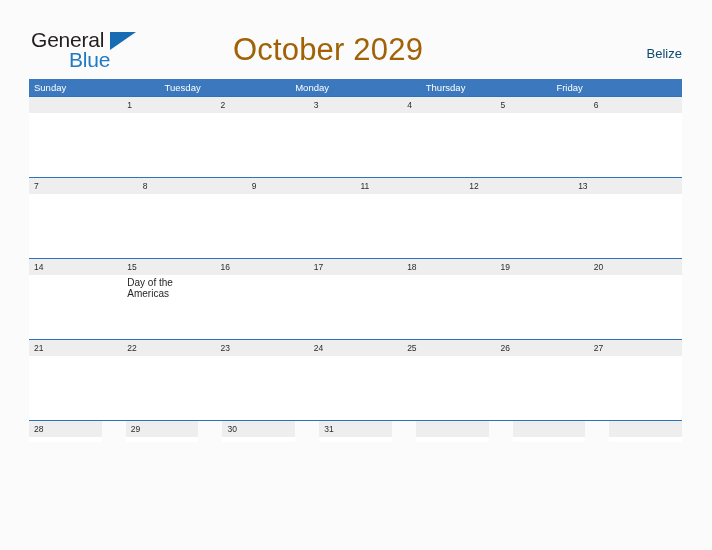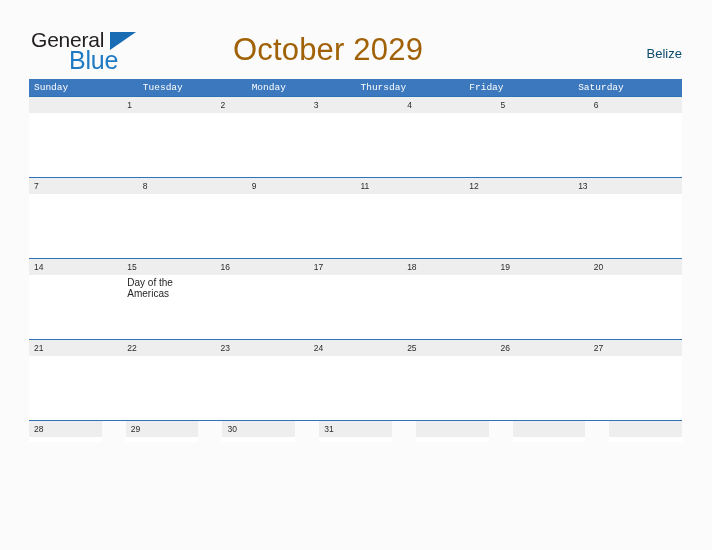--- a/index.html
+++ b/index.html
@@ -50,21 +50,21 @@
     top: 3px;
     width: 0;
     height: 0;
     border-left: 26px solid #176cb4;
     border-bottom: 18px solid transparent;
   }
   .logo-blue {
     position: absolute;
     left: 38px;
     top: 20px;
-    font-size: 25px;
+    font-size: 21px;
     color: #1f7ac4;
     letter-spacing: -0.2px;
     line-height: 22px;
   }
   .month-title {
     position: absolute;
     left: 0;
     top: 32px;
     width: 656px;
     text-align: center;
@@ -95,21 +95,20 @@
     height: 17px;
   }
   .weekday {
     flex: 1 1 0;
     color: #ffffff;
     font-size: 9.5px;
     line-height: 17px;
     padding-left: 5px;
     box-sizing: border-box;
     white-space: nowrap;
-    font-family: Liberation Mono, monospace;
   }
   .week {
     display: flex;
     width: 100%;
     border-top: 1.5px solid #2e72b8;
     box-sizing: border-box;
   }
   .week.w1 { height: 81px; }
   .week.w2 { height: 81px; }
   .week.w3 { height: 81px; }
@@ -158,21 +157,20 @@
   </div>
 
   <div class="calendar">
 
     <div class="weekdays">
       <div class="weekday">Sunday</div>
       <div class="weekday">Tuesday</div>
       <div class="weekday">Monday</div>
       <div class="weekday">Thursday</div>
       <div class="weekday">Friday</div>
-      <div class="weekday">Saturday</div>
     </div>
 
     <div class="week w1">
       <div class="daycell">
         <div class="daynum-band"></div>
         <div class="events"></div>
       </div>
       <div class="daycell">
         <div class="daynum-band">1</div>
         <div class="events"></div>

